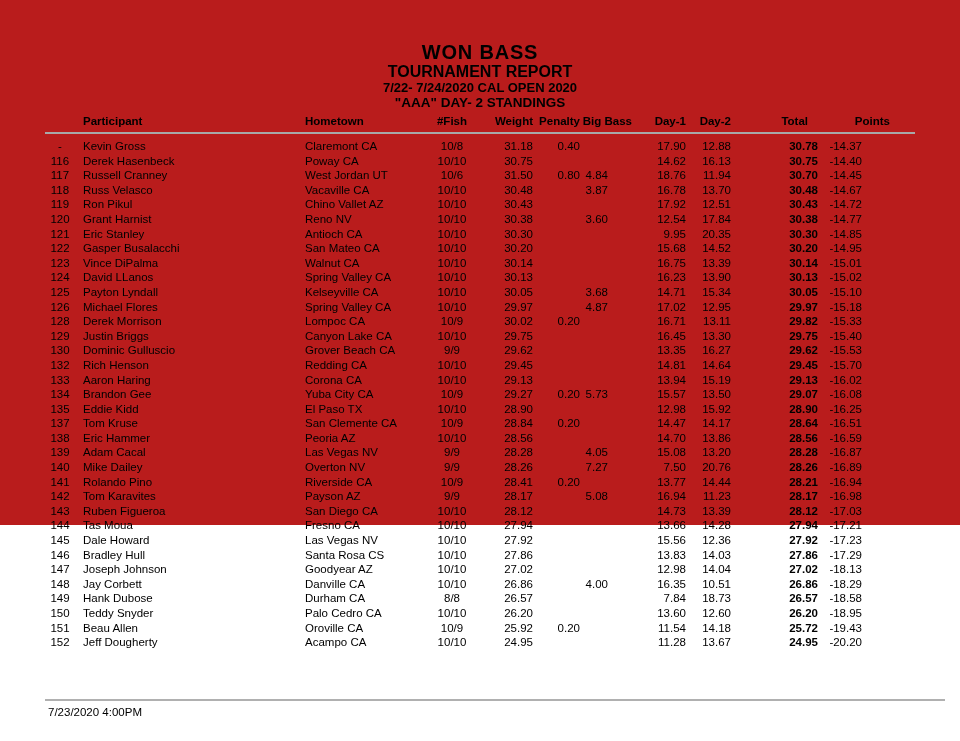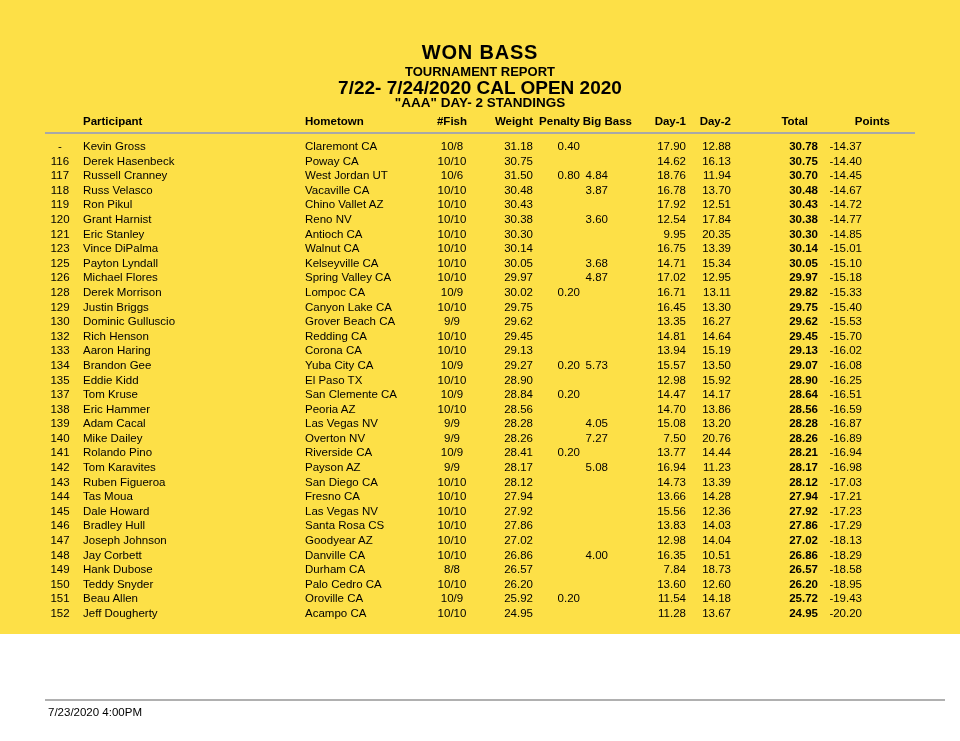--- a/index.html
+++ b/index.html
@@ -4,26 +4,26 @@
 <style>
   * { margin:0; padding:0; box-sizing:border-box; }
   html,body { background:#ffffff; }
   body {
     width:960px; height:741px;
     font-family:"Liberation Sans", sans-serif;
     color:#000;
     position:relative;
     overflow:hidden;
   }
-  .page { position:relative; width:960px; height:634px; background:#fde047; }
+  .page { position:relative; width:960px; height:525px; background:#b91c1c; }
 
   .titles { text-align:center; padding-top:42px; }
   .t1 { font-size:20px; font-weight:bold; letter-spacing:0.8px; line-height:21px; }
-  .t2 { font-size:13px; font-weight:bold; line-height:17px; }
-  .t3 { font-size:19px; font-weight:bold; line-height:15px; }
+  .t2 { font-size:16px; font-weight:bold; line-height:17px; }
+  .t3 { font-size:13px; font-weight:bold; line-height:15px; }
   .t4 { font-size:13.5px; font-weight:bold; line-height:15px; }
 
   table.standings {
     margin:3px 45px 0 45px;
     width:870px;
     table-layout:fixed;
     border-collapse:collapse;
     font-size:11.5px;
   }
   thead th {
@@ -205,31 +205,59 @@
         <td class="weight">30.30</td>
         <td class="penalty"></td>
         <td class="bigbass"></td>
         <td class="day1">9.95</td>
         <td class="day2">20.35</td>
         <td class="total">30.30</td>
         <td class="points">-14.85</td>
         <td></td>
       </tr>
         <tr style="">
+        <td class="rank">122</td>
+        <td class="participant">Gasper Busalacchi</td>
+        <td class="hometown">San Mateo CA</td>
+        <td class="fish">10/10</td>
+        <td class="weight">30.20</td>
+        <td class="penalty"></td>
+        <td class="bigbass"></td>
+        <td class="day1">15.68</td>
+        <td class="day2">14.52</td>
+        <td class="total">30.20</td>
+        <td class="points">-14.95</td>
+        <td></td>
+      </tr>
+        <tr style="">
         <td class="rank">123</td>
         <td class="participant">Vince DiPalma</td>
         <td class="hometown">Walnut CA</td>
         <td class="fish">10/10</td>
         <td class="weight">30.14</td>
         <td class="penalty"></td>
         <td class="bigbass"></td>
         <td class="day1">16.75</td>
         <td class="day2">13.39</td>
         <td class="total">30.14</td>
         <td class="points">-15.01</td>
+        <td></td>
+      </tr>
+        <tr style="">
+        <td class="rank">124</td>
+        <td class="participant">David LLanos</td>
+        <td class="hometown">Spring Valley CA</td>
+        <td class="fish">10/10</td>
+        <td class="weight">30.13</td>
+        <td class="penalty"></td>
+        <td class="bigbass"></td>
+        <td class="day1">16.23</td>
+        <td class="day2">13.90</td>
+        <td class="total">30.13</td>
+        <td class="points">-15.02</td>
         <td></td>
       </tr>
         <tr style="">
         <td class="rank">125</td>
         <td class="participant">Payton Lyndall</td>
         <td class="hometown">Kelseyville CA</td>
         <td class="fish">10/10</td>
         <td class="weight">30.05</td>
         <td class="penalty"></td>
         <td class="bigbass">3.68</td>

